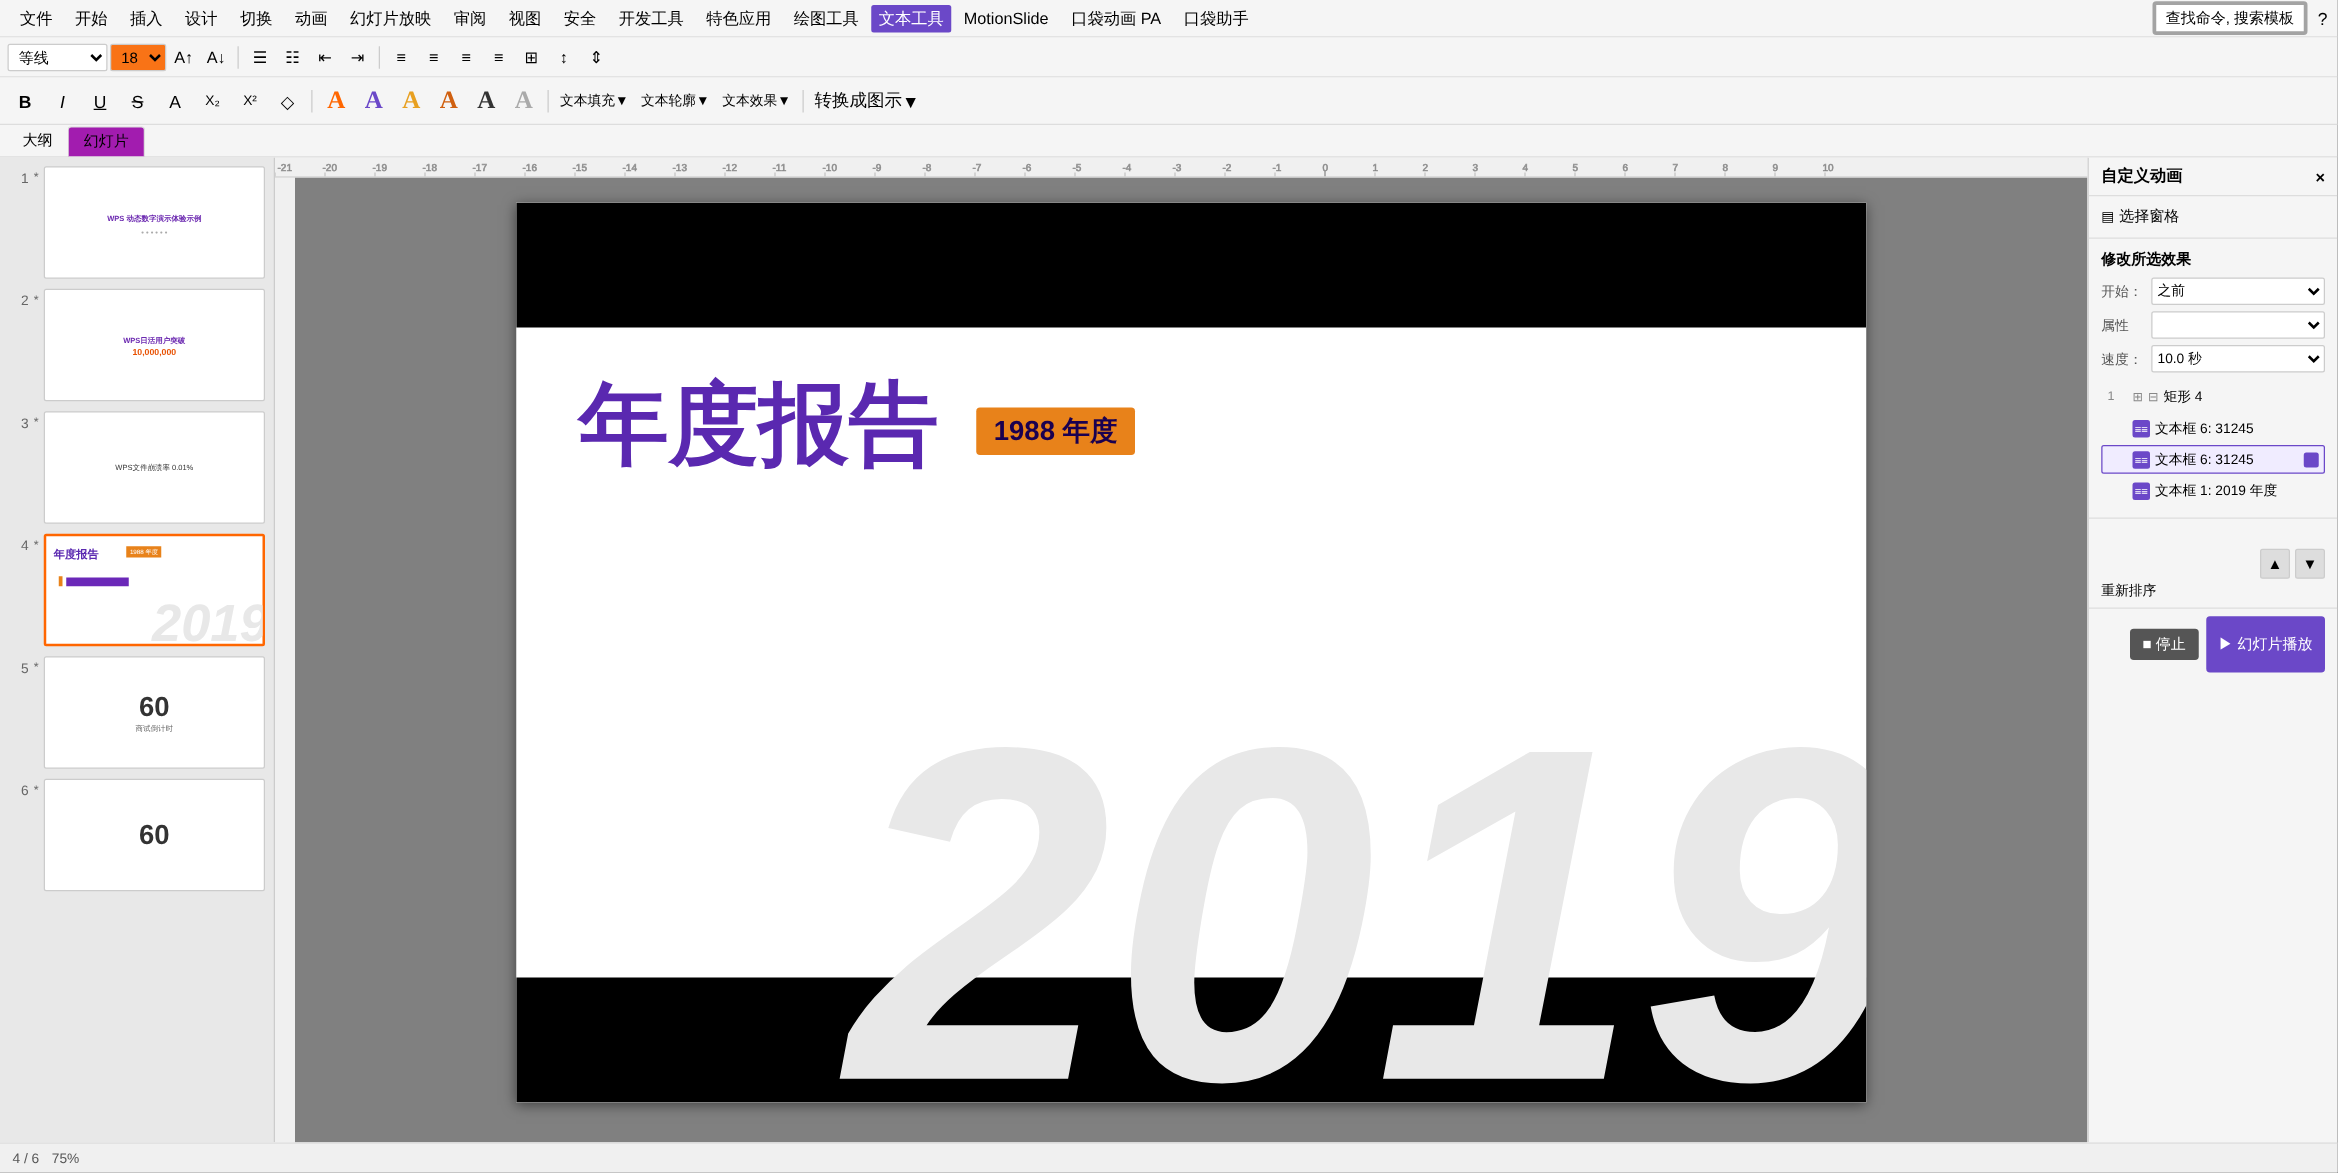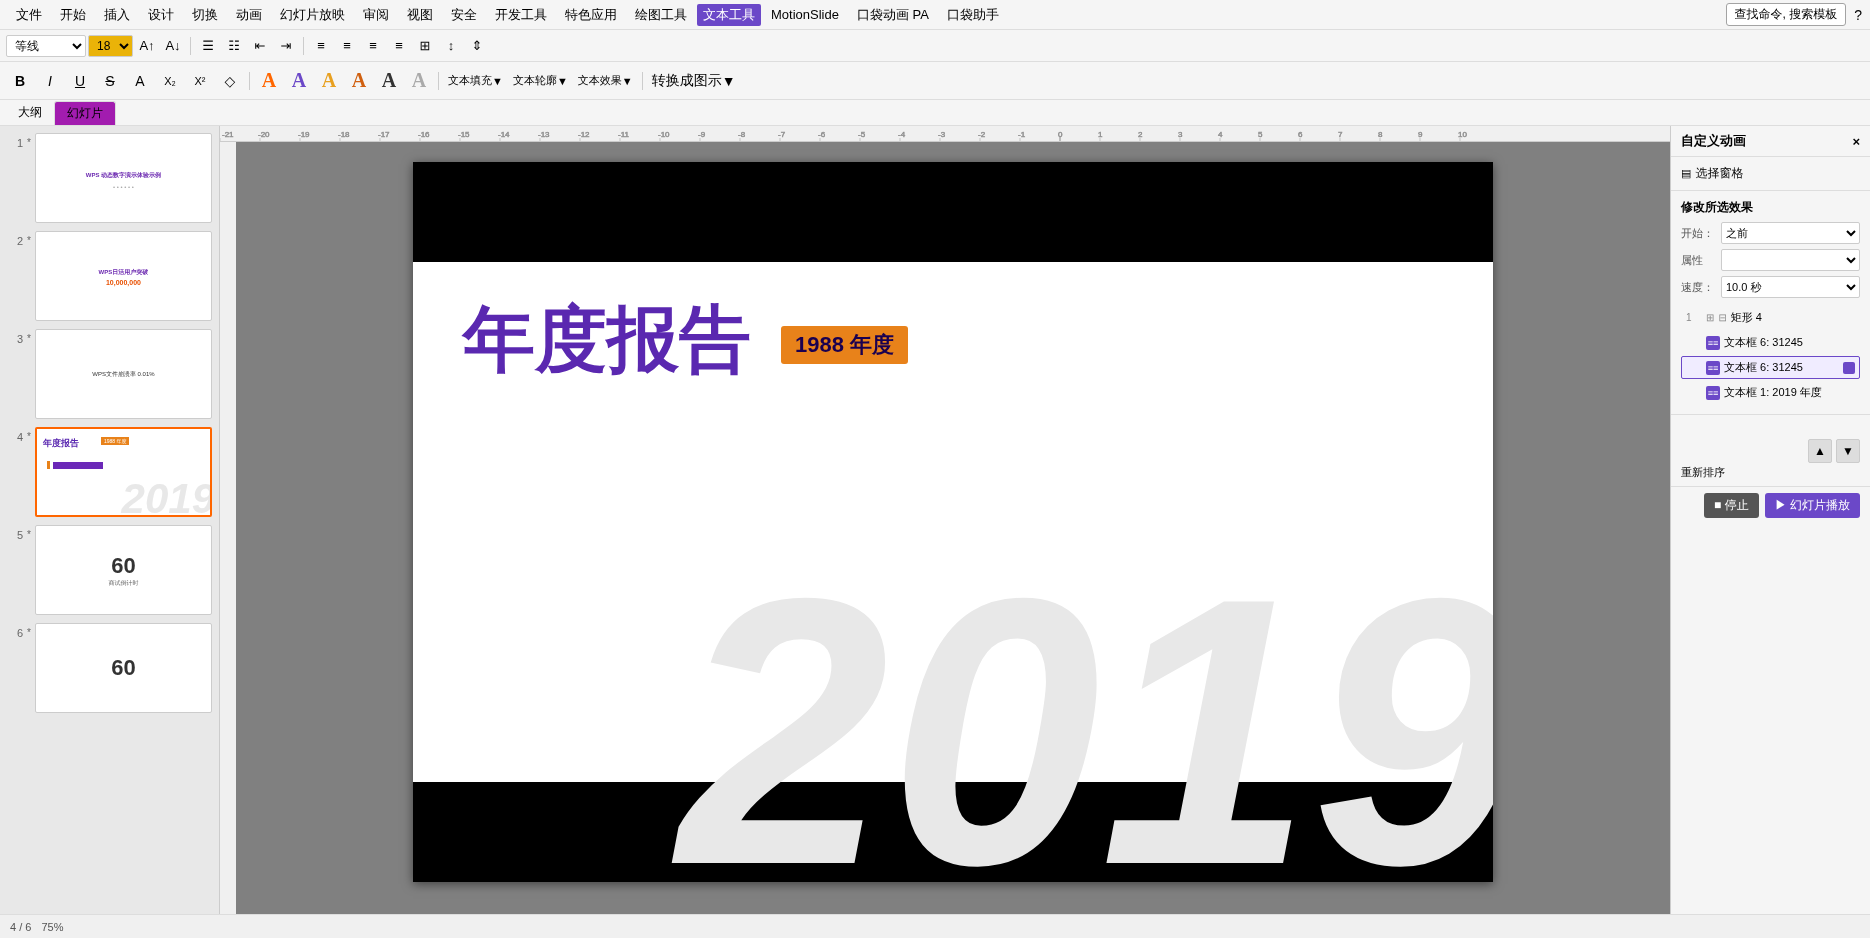--- a/index.html
+++ b/index.html
@@ -49,21 +49,21 @@
       cursor: pointer; border-radius: 3px; font-size: 13px;
       border: none; background: transparent;
     }
     .toolbar-separator { width: 1px; height: 18px; background: #ccc; margin: 0 3px; }
     .font-selector {
       height: 22px; border: 1px solid #ccc; border-radius: 2px;
       font-size: 12px; padding: 0 4px; background: white; width: 80px;
     }
     .font-size-selector {
       height: 22px; border: 1px solid #ccc; border-radius: 2px;
-      font-size: 12px; padding: 0 4px; background: #eab308; width: 45px;
+      font-size: 12px; padding: 0 4px; background: #f97316; width: 45px;
     }
 
     
     .toolbar2 {
       background: #f5f5f5;
       height: 38px;
       display: flex;
       align-items: center;
       padding: 0 6px;
       border-bottom: 1px solid #ddd;
@@ -335,21 +335,21 @@
     .play-row {
       display: flex;
       align-items: center;
       justify-content: flex-end;
       padding: 6px 10px;
       gap: 6px;
       border-top: 1px solid #ddd;
     }
     .play-btn {
       display: flex; align-items: center; gap: 4px;
-      padding: 4px 10px;
+      padding: 14px 10px;
       background: #6b48c8;
       color: white;
       border: none;
       border-radius: 3px;
       cursor: pointer;
       font-size: 12px;
     }
     .stop-btn {
       display: flex; align-items: center; gap: 4px;
       padding: 4px 10px;
@@ -398,21 +398,21 @@
   <span class="menu-item">视图</span>
   <span class="menu-item">安全</span>
   <span class="menu-item">开发工具</span>
   <span class="menu-item">特色应用</span>
   <span class="menu-item">绘图工具</span>
   <span class="menu-item active text-tool-highlight">文本工具</span>
   <span class="menu-item">MotionSlide</span>
   <span class="menu-item">口袋动画 PA</span>
   <span class="menu-item">口袋助手</span>
   <div class="menu-right">
-    <span style="border:1px solid #a3a3a3; border-radius:3px; padding:2px 8px; background:white; font-size:12px;">查找命令, 搜索模板</span>
+    <span style="border:3px solid #a3a3a3; border-radius:3px; padding:2px 8px; background:white; font-size:12px;">查找命令, 搜索模板</span>
     <span style="font-size:14px; cursor:pointer;">?</span>
   </div>
 </div>
 
 <div class="toolbar1">
 
   <select class="font-selector">
     <option>等线</option>
   </select>
   <select class="font-size-selector">

